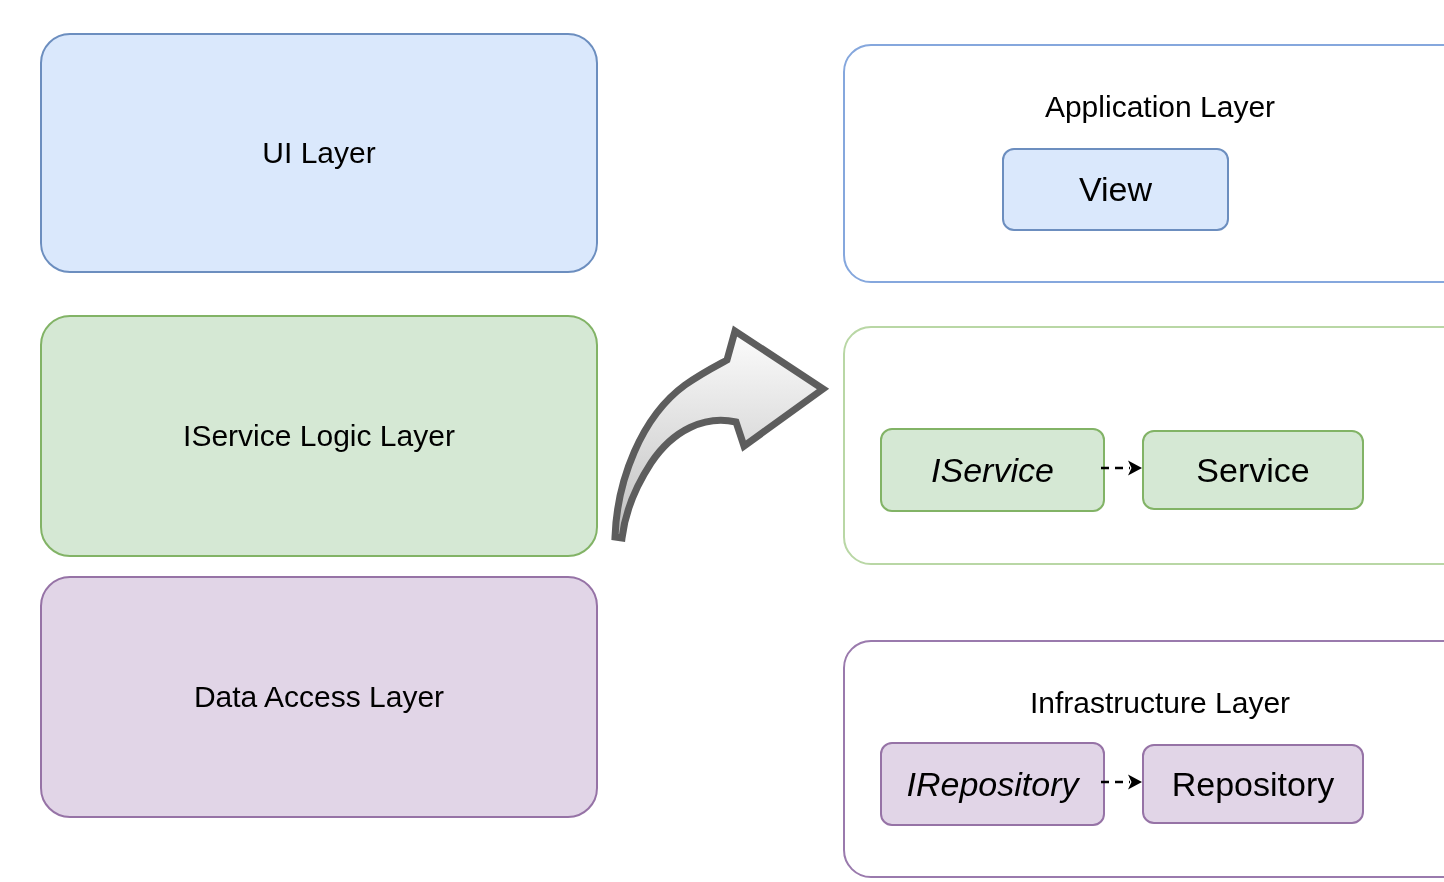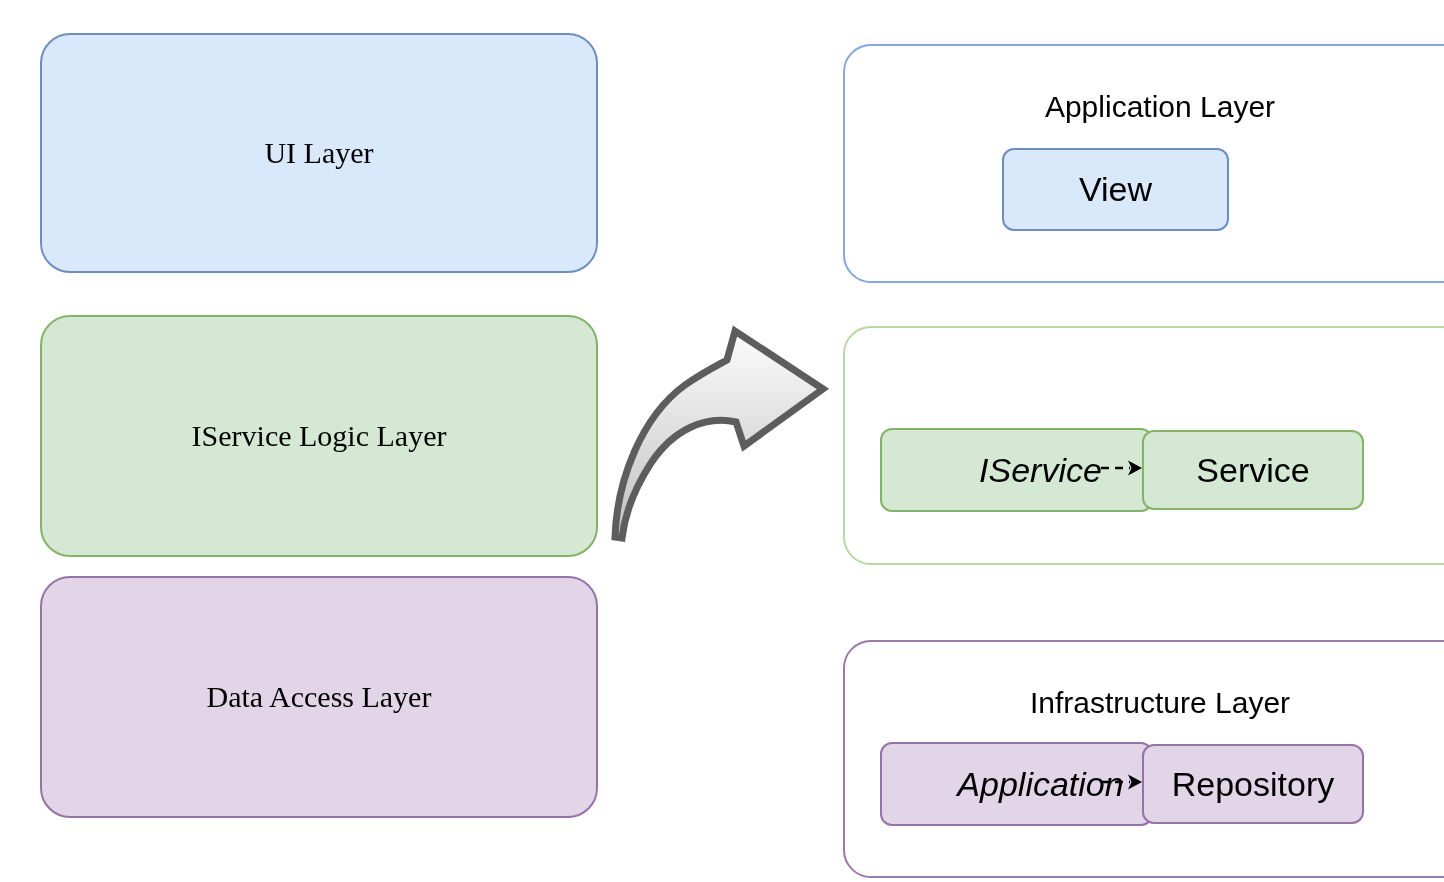--- a/index.html
+++ b/index.html
@@ -17,21 +17,20 @@
   
   .layer-node {
     left: 40px;
     width: 558px;
     border-radius: 30px;
     border: 2px solid;
     display: flex;
     align-items: center;
     justify-content: center;
     font-size: 30px;
-    font-family: Liberation Serif, serif;
   }
   .layer-blue   { background: var(--blue-fill);   border-color: var(--blue-stroke); }
   .layer-green  { background: var(--green-fill);  border-color: var(--green-stroke); }
   .layer-purple { background: var(--purple-fill); border-color: var(--purple-stroke); }
   #node-ui  { top: 33px;  height: 240px; }
   #node-bll { top: 315px; height: 242px; }
   #node-dal { top: 576px; height: 242px; }
 
   
   .container {
@@ -62,21 +61,21 @@
     border-radius: 12px;
     border: 2px solid;
     display: flex;
     align-items: center;
     justify-content: center;
     font-size: 34px;
   }
   .inner-blue   { background: var(--blue-fill);   border-color: var(--blue-stroke); }
   .inner-green  { background: var(--green-fill);  border-color: var(--green-stroke); }
   .inner-purple { background: var(--purple-fill); border-color: var(--purple-stroke); }
-  .italic { font-style: italic; padding-left: 48px; }
+  .italic { font-style: italic; }
 
   #node-view        { left: 157px; top: 102px; width: 223px; height: 79px; }
   #node-iservice    { left: 35px;  top: 100px; width: 221px; height: 80px; }
   #node-service     { left: 297px; top: 102px; width: 218px; height: 76px; }
   #node-irepository { left: 35px;  top: 100px; width: 221px; height: 80px; }
   #node-repository  { left: 297px; top: 102px; width: 218px; height: 76px; }
 
   .dash-connector { position: absolute; left: 256px; top: 132px; width: 41px; height: 16px; }
 
   .swoosh-arrow { position: absolute; left: 605px; top: 323px; width: 225px; height: 222px; }
@@ -131,21 +130,21 @@
       <polygon points="27,0.5 41,8 27,15.5 30.5,8" fill="#000000"></polygon>
     </svg>
     <div class="inner-node inner-green" id="node-service">
       <span>Service</span>
     </div>
   </div>
 
   <div class="container" id="container-infrastructure">
     <div class="container-title">Infrastructure Layer</div>
     <div class="inner-node inner-purple italic" id="node-irepository">
-      <span>Application</span>
+      <span>IRepository</span>
     </div>
     <svg class="dash-connector" viewBox="0 0 41 16" aria-hidden="true">
       <line x1="0" y1="8" x2="29" y2="8" stroke="#000000" stroke-width="2.5" stroke-dasharray="8 6"></line>
       <polygon points="27,0.5 41,8 27,15.5 30.5,8" fill="#000000"></polygon>
     </svg>
     <div class="inner-node inner-purple" id="node-repository">
       <span>Repository</span>
     </div>
   </div>
 

